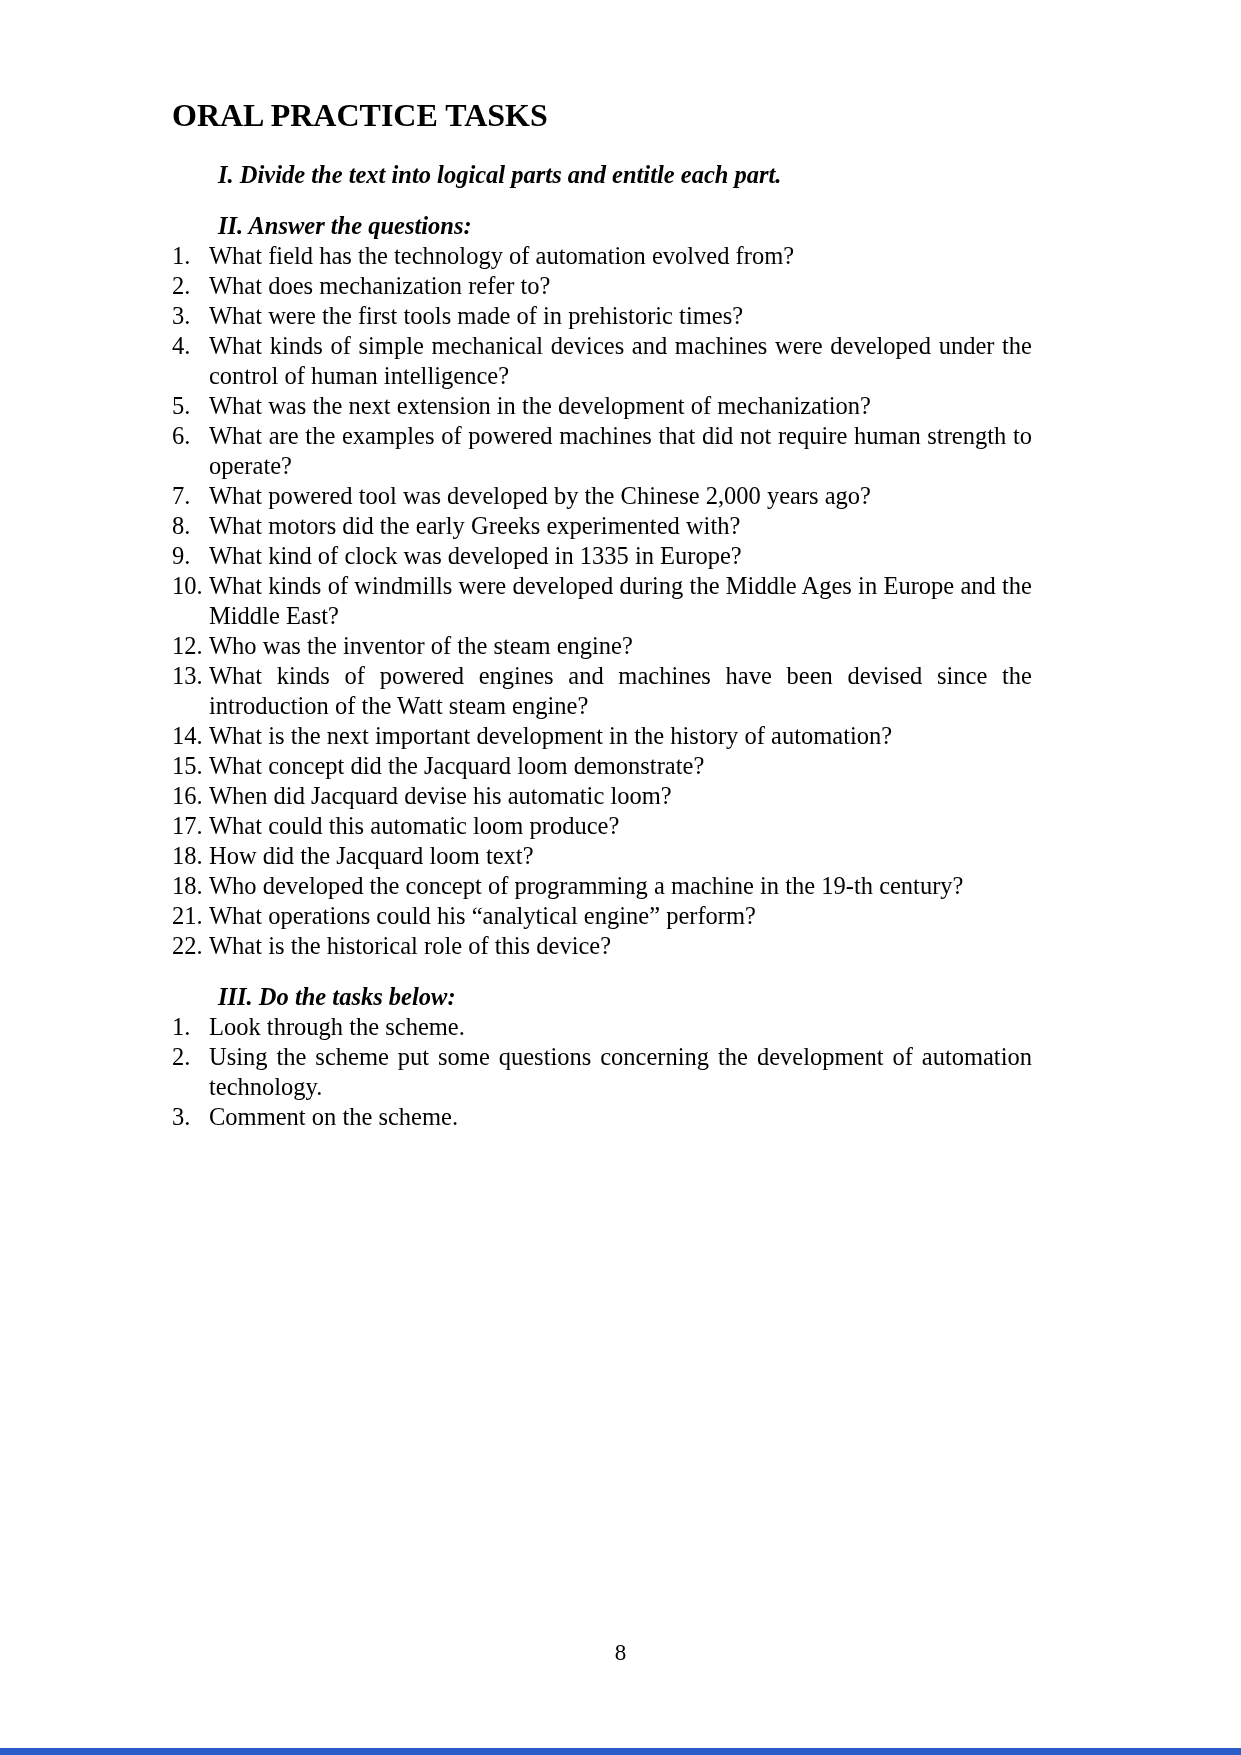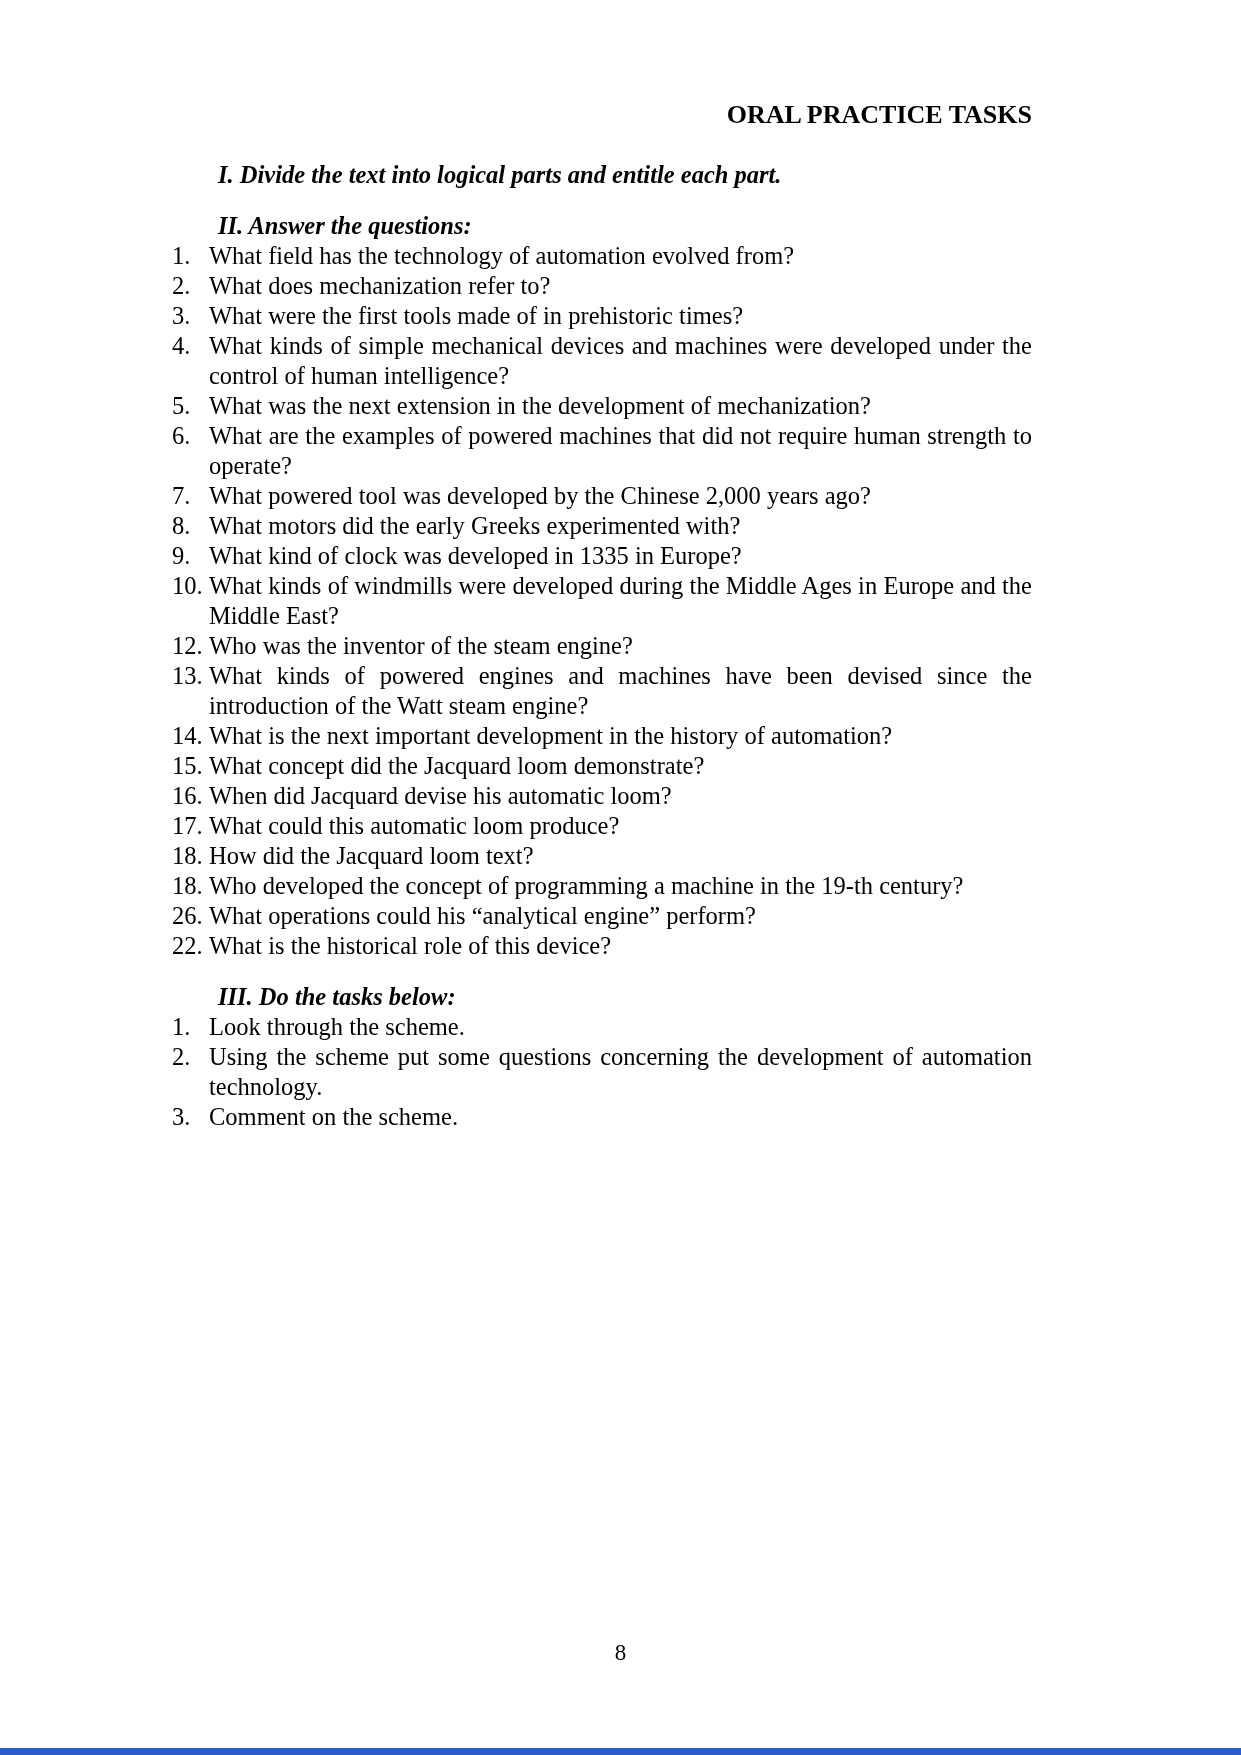--- a/index.html
+++ b/index.html
@@ -15,23 +15,23 @@
     background: #ffffff;
     box-sizing: border-box;
     padding: 100px 209px 0 172px;
     font-family: "Liberation Serif", serif;
     font-size: 24.5px;
     line-height: 30px;
     color: #000000;
     overflow: hidden;
   }
   .title {
-    font-size: 26px;
+    font-size: 32px;
     font-weight: bold;
-    text-align: right;
+    text-align: left;
     margin: 0 0 30px 0;
   }
   .section-heading {
     font-weight: bold;
     font-style: italic;
     margin: 21px 0 0 0;
     padding-left: 46px;
   }
   .q-list {
     list-style: none;
@@ -140,21 +140,21 @@
         </li>
         <li>
           <span class="num">18.</span>
           <span class="txt">How did the Jacquard loom text?</span>
         </li>
         <li>
           <span class="num">18.</span>
           <span class="txt">Who developed the concept of programming a machine in the 19-th century?</span>
         </li>
         <li>
-          <span class="num">26.</span>
+          <span class="num">21.</span>
           <span class="txt">What operations could his “analytical engine” perform?</span>
         </li>
         <li>
           <span class="num">22.</span>
           <span class="txt">What is the historical role of this device?</span>
         </li>
       </ol>
       <p class="section-heading">III. Do the tasks below:</p>
       <ol class="q-list">
         <li>

